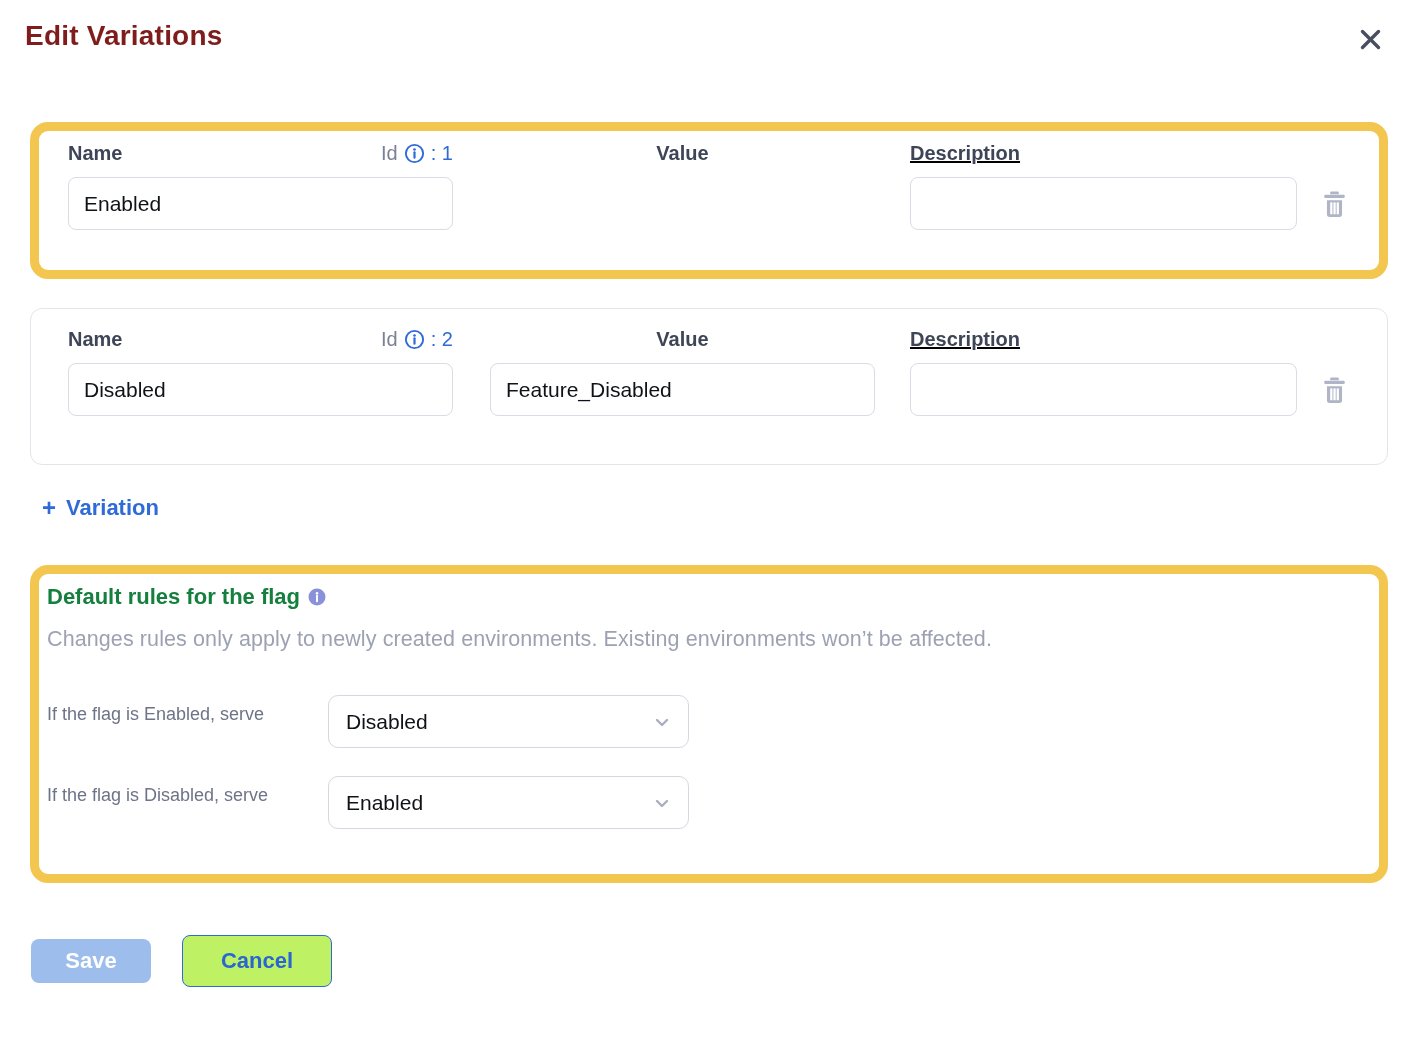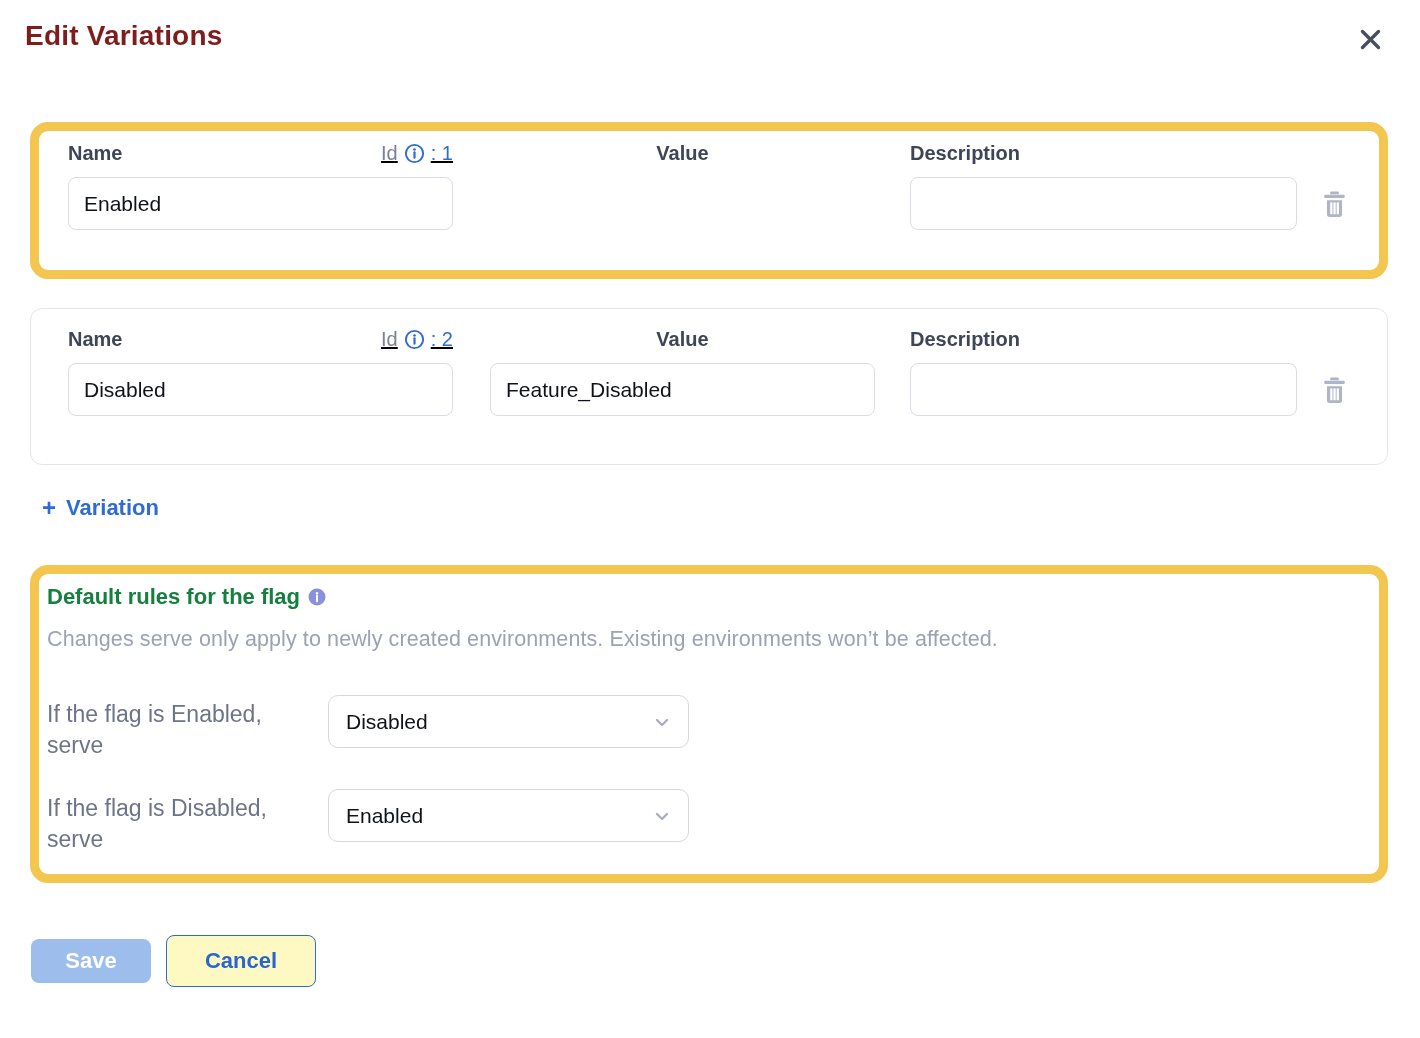--- a/index.html
+++ b/index.html
@@ -34,27 +34,27 @@
   }
   .card.plain {
     margin-top: 29px;
     border: 1px solid #E3E5EA; border-radius: 12px;
     padding: 18px 32px 48px 37px;
   }
   .card-grid { display: flex; align-items: flex-start; }
   .col { display: flex; flex-direction: column; }
   .col-name  { width: 385px; margin-right: 37px; }
   .col-value { width: 385px; margin-right: 35px; align-items: center; }
-  .col-desc  { width: 387px; }
+  .col-desc  { width: 387px; text-decoration: underline; }
   .label-row {
     display: flex; justify-content: space-between; align-items: center;
     height: 24px; margin-bottom: 12px;
   }
   .field-label { font-size: 20px; font-weight: 600; color: #3E4556; }
-  .id-group { display: inline-flex; align-items: center; gap: 5px; text-decoration: underline; }
+  .id-group { display: inline-flex; align-items: center; gap: 5px; }
   .id-label { font-size: 20px; font-weight: 500; color: #7A8194; }
   .id-value { font-size: 20px; font-weight: 500; color: #2E6BD8; }
   .text-input {
     height: 53px; width: 100%;
     border: 1px solid #D9DCE4; border-radius: 8px;
     font-family: "Liberation Sans", sans-serif;
     font-size: 21px; color: #0F1217; padding: 0 15px;
     outline: none; background: #ffffff;
   }
   .trash-btn {
@@ -80,43 +80,43 @@
   }
   .rules-title-row { display: flex; align-items: center; gap: 8px; }
   .rules-title { font-size: 22px; font-weight: 700; color: #15803d; }
   .rules-note {
     margin-top: 17px; font-size: 21.5px; color: #9CA2B2; letter-spacing: 0.1px;
   }
   .rule-row { display: flex; align-items: flex-start; margin-top: 28px; }
   .rule-row.first { margin-top: 43px; }
   .rule-label {
     width: 268px; margin-right: 13px; margin-top: 4px;
-    font-size: 23px; line-height: 31px; color: #6E7487;
+    font-size: 18px; line-height: 31px; color: #6E7487;
   }
   .select-box {
     width: 361px; height: 53px;
     border: 1px solid #D5D8E0; border-radius: 10px;
     display: flex; align-items: center; justify-content: space-between;
     padding: 0 14px 0 17px; cursor: pointer; background: #ffffff;
   }
   .select-value { font-size: 21px; color: #0F1217; }
 
   
   .footer { display: flex; align-items: center; margin: 52px 0 0 31px; gap: 15px; }
   .save-btn {
     width: 120px; height: 44px;
     background: #9DBDEC; border: none; border-radius: 8px;
     font-family: "Liberation Sans", sans-serif;
     font-size: 22px; font-weight: 700; color: #ffffff; cursor: default;
   }
   .cancel-btn {
     width: 150px; height: 52px;
-    background: #fef9c3; border: 1.5px solid #2E6BD8; border-radius: 8px;
-    font-family: "Liberation Sans", sans-serif;
-    font-size: 22px; font-weight: 700; color: #2966D1; cursor: pointer;
+    background: #bef264; border: 1.5px solid #2E6BD8; border-radius: 8px;
+    font-family: "Liberation Sans", sans-serif;
+    font-size: 22px; font-weight: 700; color: #2966D1; cursor: pointer; margin-left: 16px;
   }
   svg { display: block; }
 </style>
 </head>
 <body>
 
 <div class="modal">
 
   
   <div class="modal-header">
@@ -234,21 +234,21 @@
     <div class="rules-title-row">
       <h2 class="rules-title">Default rules for the flag</h2>
       <span>
         <svg width="18" height="18" viewBox="0 0 18 18">
           <circle cx="9" cy="9" r="8.5" fill="#8A91DB"></circle>
           <circle cx="9" cy="5.2" r="1.25" fill="#ffffff"></circle>
           <path d="M9 7.6 V13.2" stroke="#ffffff" stroke-width="2" stroke-linecap="round"></path>
         </svg>
       </span>
     </div>
-    <p class="rules-note">Changes serve only apply to newly created environments. Existing environments won’t be affected.</p>
+    <p class="rules-note">Changes rules only apply to newly created environments. Existing environments won’t be affected.</p>
 
     <div class="rule-row first">
       <div class="rule-label">If the flag is Enabled, serve</div>
       <div class="select-box">
         <span class="select-value">Disabled</span>
         <span>
           <svg width="24" height="24" viewBox="0 0 24 24">
             <path d="M7 10 l5 5 5-5" stroke="#A9AFBE" stroke-width="2.4" stroke-linecap="round" stroke-linejoin="round" fill="none"></path>
           </svg>
         </span>

